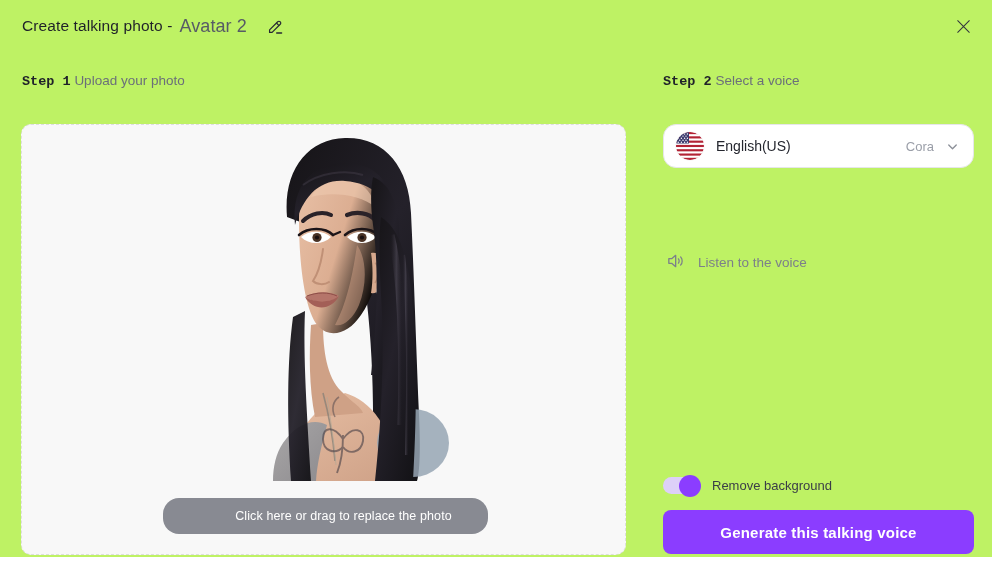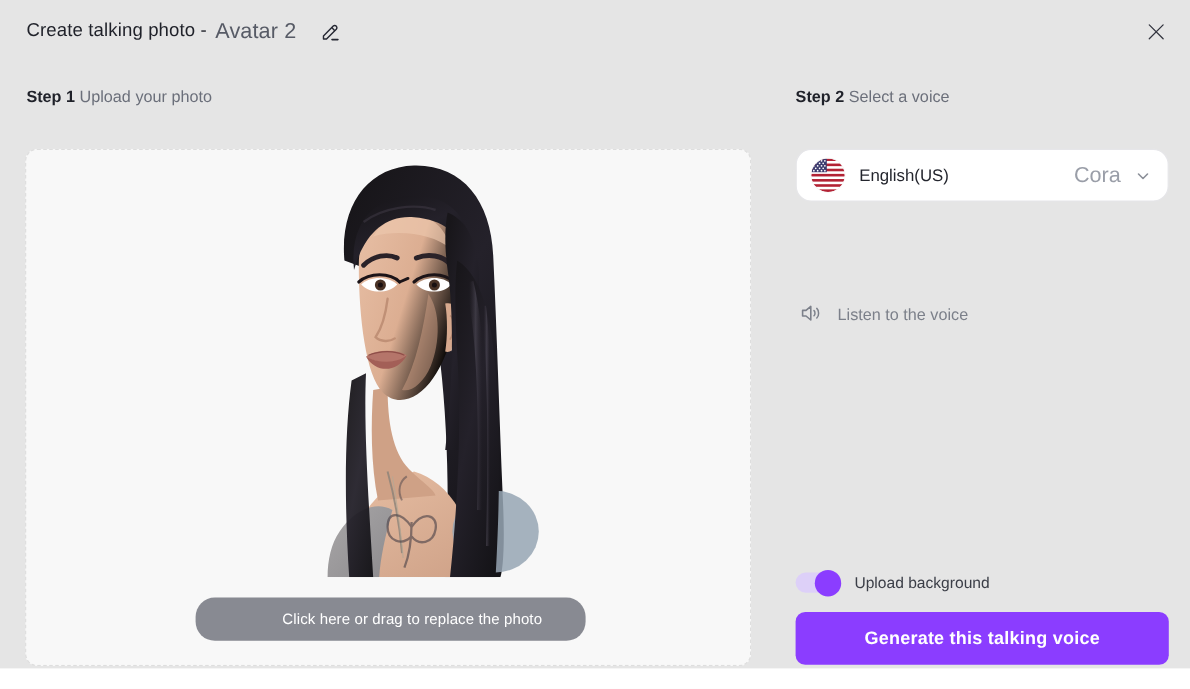--- a/index.html
+++ b/index.html
@@ -5,21 +5,21 @@
   * { box-sizing: border-box; margin: 0; padding: 0; }
   html, body {
     width: 992px; height: 574px;
     background: #ffffff;
     font-family: "Liberation Sans", sans-serif;
     overflow: hidden;
   }
   .modal {
     position: relative;
     width: 992px; height: 557px;
-    background: #e5e5e5;
+    background: #bef264;
   }
 
   
   .header {
     position: absolute;
     left: 0; top: 0;
     width: 992px; height: 52px;
     display: flex; align-items: center;
   }
   .title-main {
@@ -45,21 +45,21 @@
     position: absolute;
     right: 16px; top: 13px;
     width: 26px; height: 26px;
     display: flex; align-items: center; justify-content: center;
     cursor: pointer;
     background: none; border: none;
   }
 
   
   .step-label { position: absolute; font-size: 13.5px; white-space: nowrap; }
-  .step-label .bold { font-weight: bold; color: #1f2129; }
+  .step-label .bold { font-weight: bold; color: #1f2129; font-family: Liberation Mono, monospace; }
   .step-label .light { color: #6b6f7a; }
   #step1 { left: 22px; top: 73px; }
   #step2 { left: 663px; top: 73px; }
 
   
   .photo-box {
     position: absolute;
     left: 21px; top: 124px;
     width: 605px; height: 431px;
     border: 1px dashed #dedede;
@@ -109,21 +109,21 @@
     flex: 0 0 auto;
     box-shadow: 0 0 0 .5px rgba(0,0,0,.06);
   }
   .voice-lang {
     margin-left: 12px;
     font-size: 14px;
     color: #24262e;
   }
   .voice-name {
     margin-left: auto;
-    font-size: 18px;
+    font-size: 13px;
     color: #9a9ea8;
   }
   .chev { margin-left: 11px; display: flex; align-items: center; }
 
   .speed-label { font-size: 13.5px; color: #3b3e47; }
   .speed-ctrls { margin-left: auto; display: flex; align-items: center; }
   .round-btn {
     width: 23px; height: 23px;
     background: none; border: none; padding: 0;
     cursor: pointer;
@@ -399,18 +399,18 @@
         <path d="M18.2 7.2 C20.6 9.4 20.6 14.6 18.2 16.8" stroke="#7c808a" stroke-width="1.5" stroke-linecap="round"></path>
       </svg>
     </span>
     <span class="listen-txt">Listen to the voice</span>
   </button>
 
   <div class="toggle-row">
     <span class="toggle">
       <span class="knob"></span>
     </span>
-    <span class="toggle-label">Upload background</span>
+    <span class="toggle-label">Remove background</span>
   </div>
 
   <button class="generate-btn">Generate this talking voice</button>
 
 </div>
 
 </body></html>

